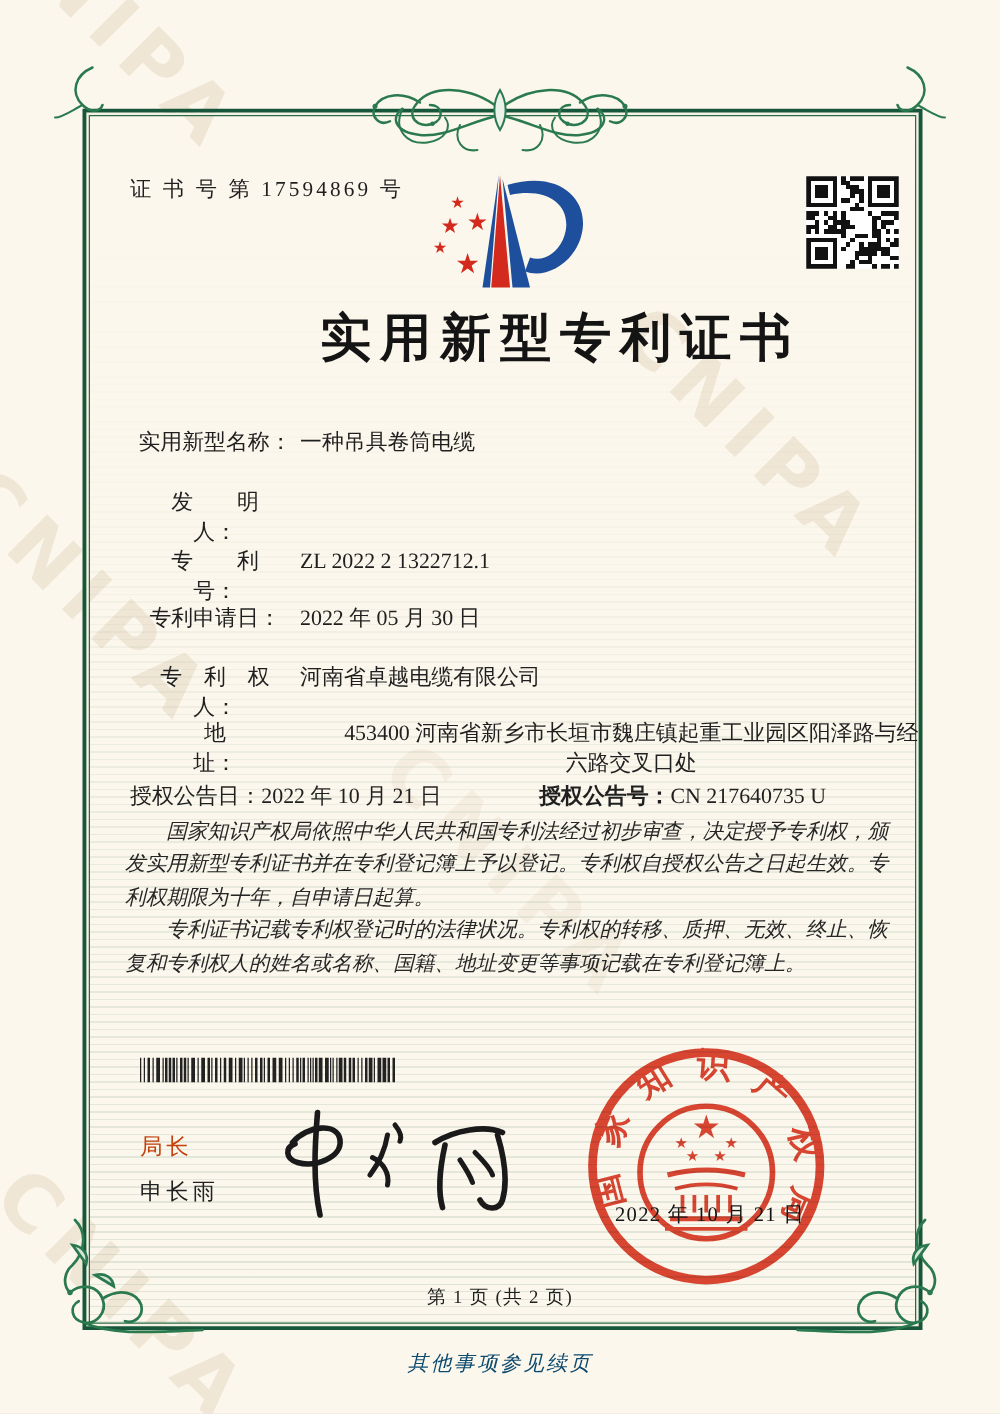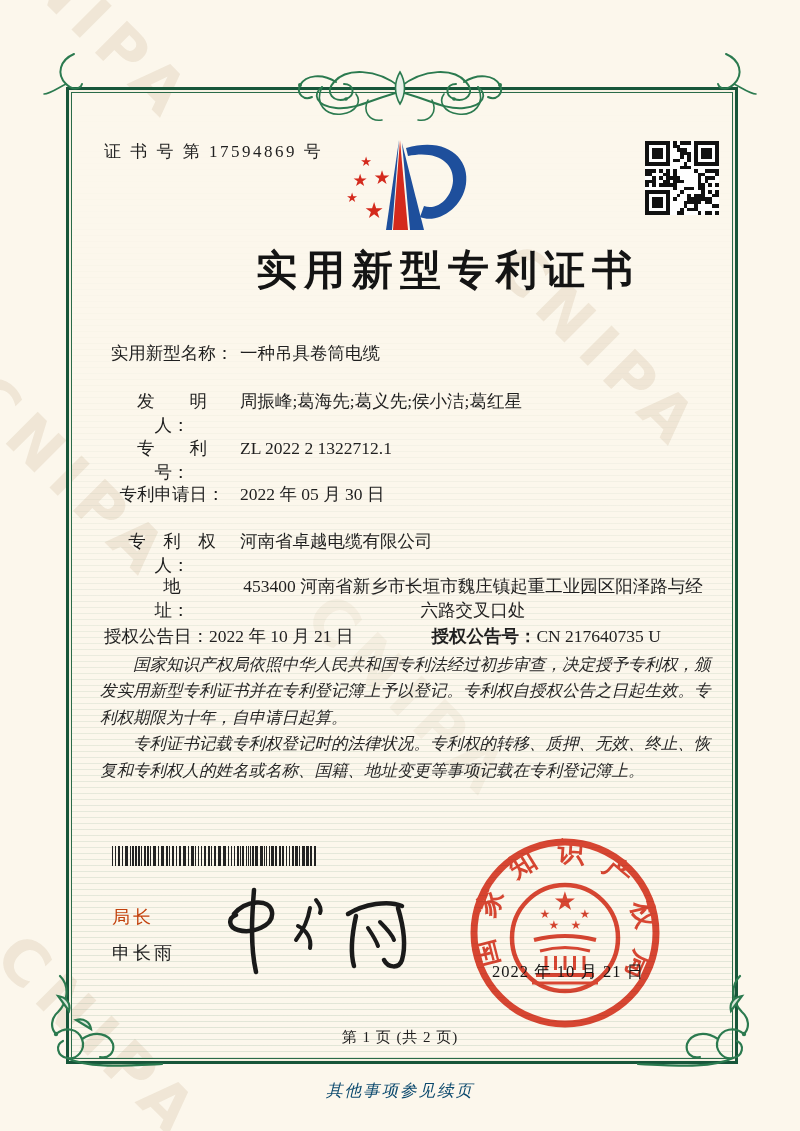--- a/index.html
+++ b/index.html
@@ -253,35 +253,34 @@
   </div>
 
   <div class="abs title">实用新型专利证书</div>
 
   <div class="abs row" style="top:342px;">
     <span class="lab">实用新型名称：</span>
     <span class="val">一种吊具卷筒电缆</span>
   </div>
   <div class="abs row" style="top:390px;">
     <span class="lab">发　　明　　人：</span>
-    <span class="val">周振峰;葛海先;葛义先;侯小洁;葛红星</span>
   </div>
   <div class="abs row" style="top:437px;">
     <span class="lab">专　　利　　号：</span>
     <span class="val">ZL 2022 2 1322712.1</span>
   </div>
   <div class="abs row" style="top:483px;">
     <span class="lab">专利申请日：</span>
     <span class="val">2022 年 05 月 30 日</span>
   </div>
   <div class="abs row" style="top:530px;">
     <span class="lab">专　利　权　人：</span>
     <span class="val">河南省卓越电缆有限公司</span>
   </div>
-  <div class="abs row" style="top:575px;">
+  <div class="abs row" style="top:575px;gap:32px;">
     <span class="lab">地　　　　　址：</span>
     <span class="val">453400 河南省新乡市长垣市魏庄镇起重工业园区阳泽路与经六路交叉口处</span>
   </div>
   <div class="abs row" style="top:625px;">
     <span>授权公告日：</span>
     <span>2022 年 10 月 21 日</span>
     <span class="grant2">授权公告号：</span>
     <span>CN 217640735 U</span>
   </div>
 

